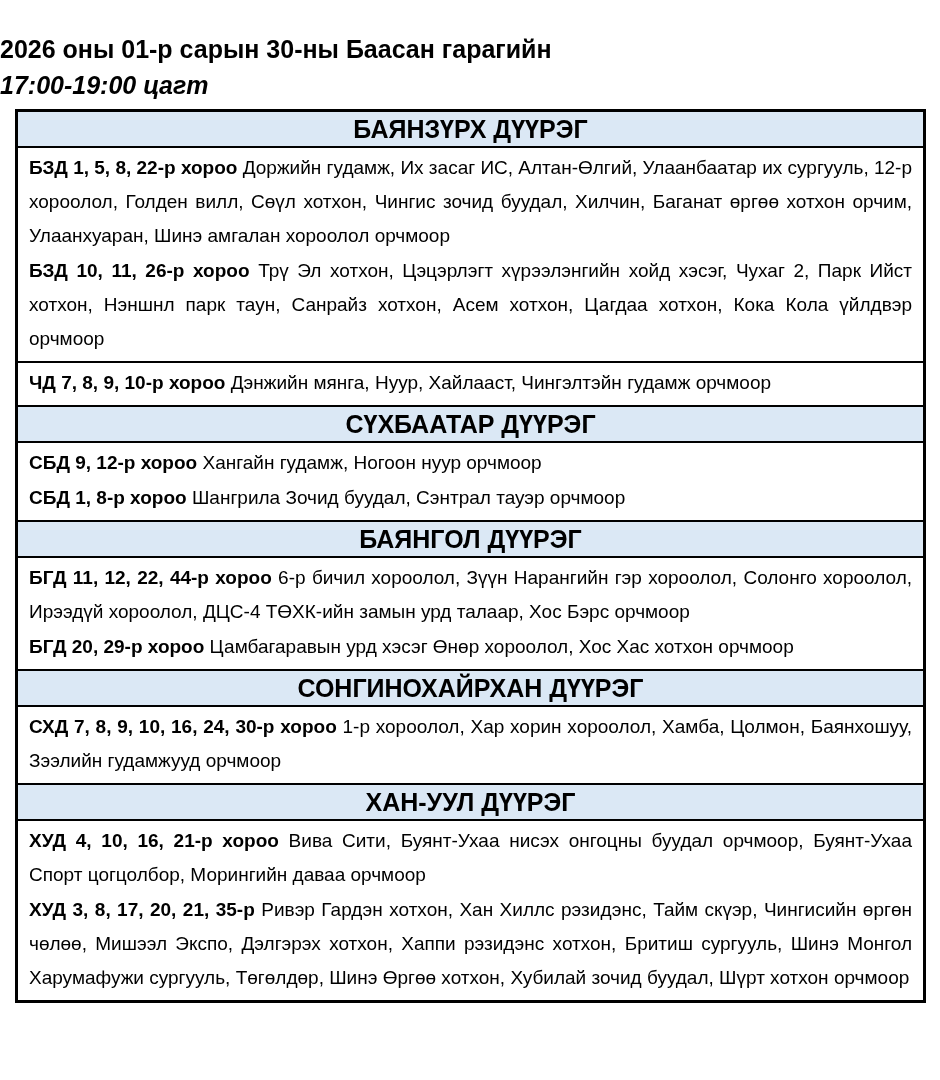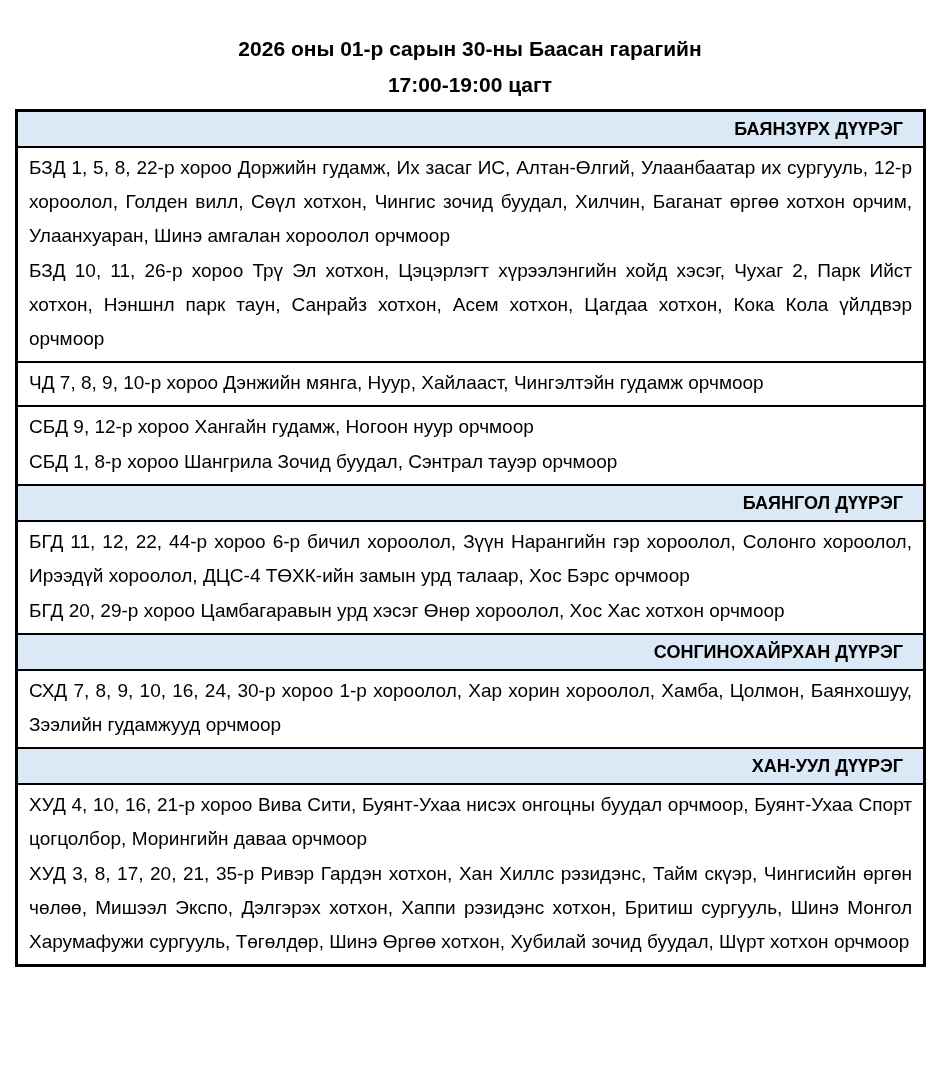--- a/index.html
+++ b/index.html
@@ -16,57 +16,56 @@
     width: 940px;
     height: 1080px;
     font-family: "Liberation Sans", sans-serif;
     color: var(--text-color);
     overflow: hidden;
   }
   .page {
     padding-top: 38px;
   }
   .title-block {
-    text-align: center;
     font-weight: bold;
-    font-size: 21px;
+    font-size: 25px;
   }
   .title-line1 { margin: 0; line-height: 22px; }
-  .title-line2 { margin: 14px 0 0; line-height: 22px; }
+  .title-line2 { margin: 14px 0 0; line-height: 22px; font-style: italic; }
   table.outage-table {
     border-collapse: collapse;
     table-layout: fixed;
     width: 911px;
     margin: 13px 14px 0 15px;
     border: 3px solid var(--border-color);
   }
   table.outage-table td {
     border: 2px solid var(--border-color);
     vertical-align: top;
   }
   td.district-header {
     background: var(--header-bg);
-    text-align: right;
+    text-align: center;
     font-weight: bold;
-    font-size: 18px;
+    font-size: 25px;
     padding: 6px 20px 5px;
     line-height: 23px;
   }
   td.district-content {
     padding: 2px 11px 4px;
     background: #ffffff;
   }
   p.row-para {
     margin: 1px 0;
     font-size: 19px;
     line-height: 34px;
     text-align: justify;
   }
   p.row-para b {
-    font-weight: normal;
+    font-weight: bold;
   }
 </style>
 </head>
 <body>
 
 <div class="page">
   <div class="title-block">
     <p class="title-line1">2026 оны 01-р сарын 30-ны Баасан гарагийн</p>
     <p class="title-line2">17:00-19:00 цагт</p>
   </div>
@@ -83,20 +82,23 @@
   <p class="row-para"><b>БЗД 10, 11, 26-р хороо </b><span>Трү Эл хотхон, Цэцэрлэгт хүрээлэнгийн хойд хэсэг, Чухаг 2, Парк Ийст хотхон, Нэншнл парк таун, Санрайз хотхон, Асем хотхон, Цагдаа хотхон, Кока Кола үйлдвэр орчмоор</span></p>
 </td>
   </tr>
 
   <tr>
     <td class="district-content">
   <p class="row-para"><b>ЧД 7, 8, 9, 10-р хороо </b><span>Дэнжийн мянга, Нуур, Хайлааст, Чингэлтэйн гудамж орчмоор</span></p>
 </td>
   </tr>
 
+  <tr>
+    <td class="district-header">СҮХБААТАР ДҮҮРЭГ</td>
+  </tr>
   <tr>
     <td class="district-content">
   <p class="row-para"><b>СБД 9, 12-р хороо </b><span>Хангайн гудамж, Ногоон нуур орчмоор</span></p>
 
   <p class="row-para"><b>СБД 1, 8-р хороо </b><span>Шангрила Зочид буудал, Сэнтрал тауэр орчмоор</span></p>
 </td>
   </tr>
 
   <tr>
     <td class="district-header">БАЯНГОЛ ДҮҮРЭГ</td>

